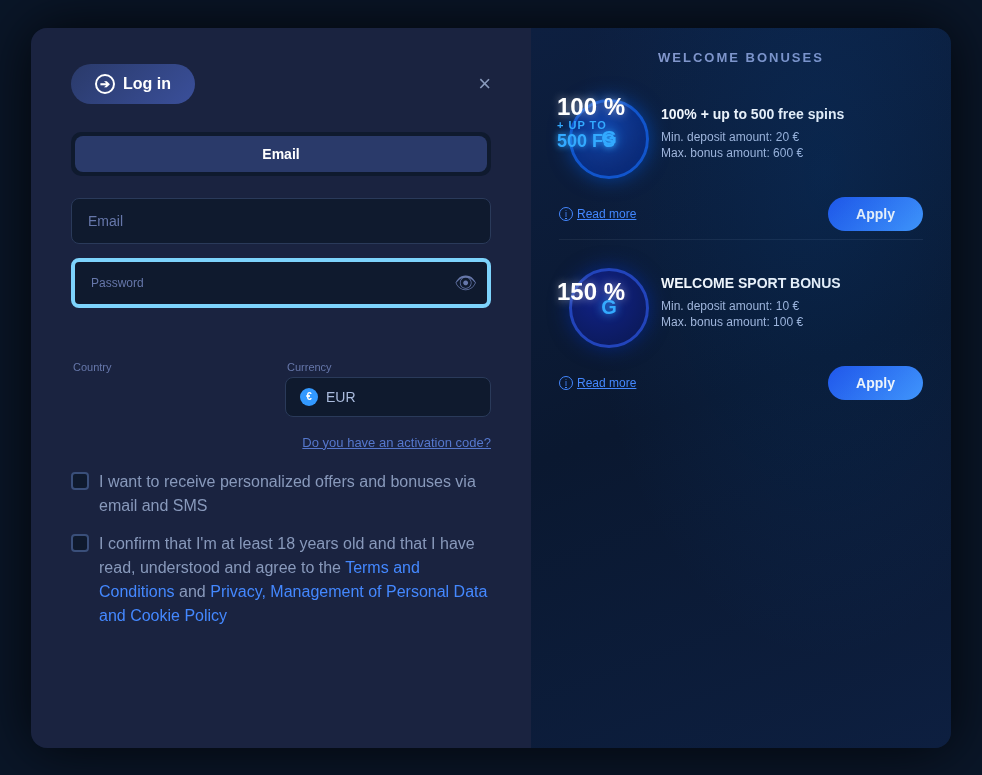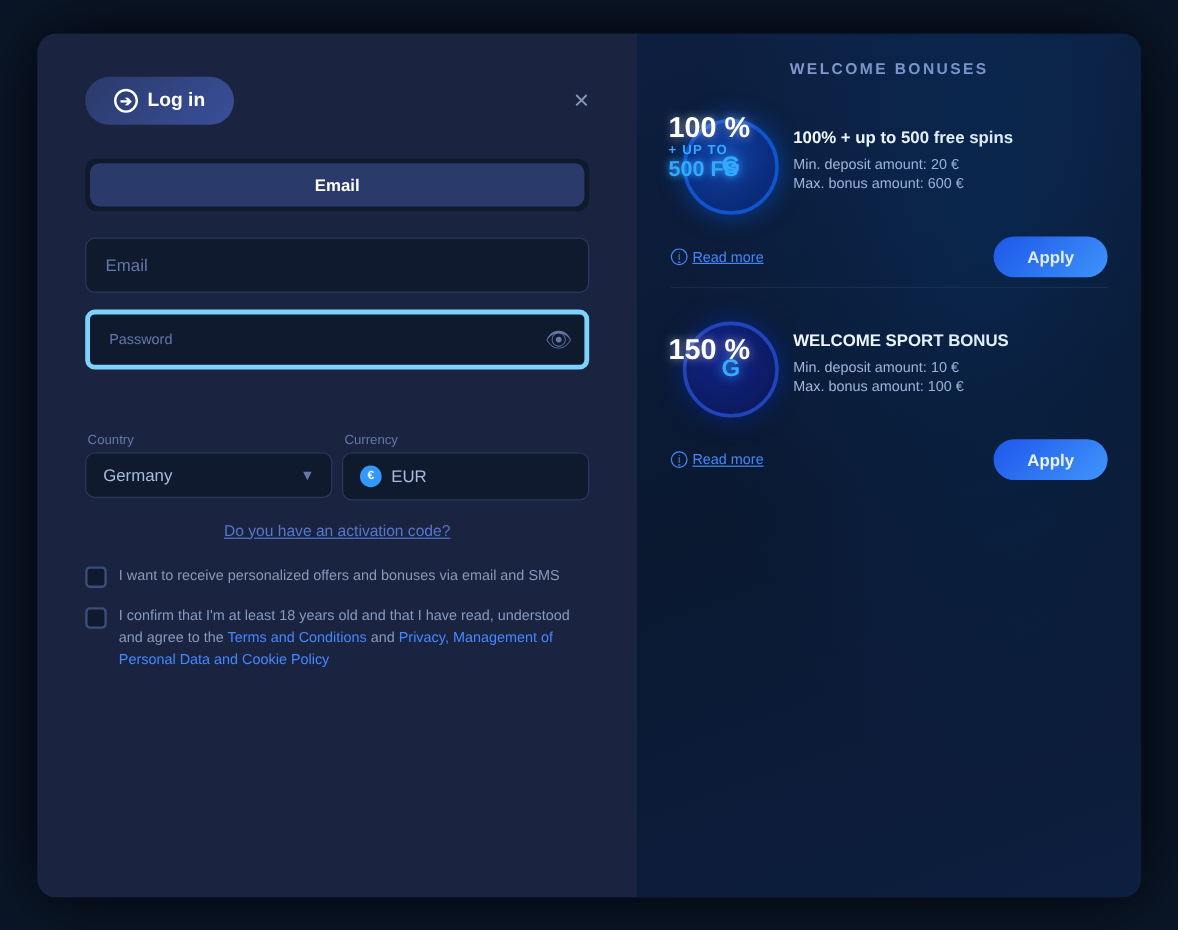--- a/index.html
+++ b/index.html
@@ -219,21 +219,21 @@
       border-radius: 24px;
       padding: 15px 0;
       color: #fff;
       font-size: 16px;
       font-weight: 700;
       cursor: pointer;
       margin-bottom: 14px;
     }
 
     .activation-link {
-      text-align: center;
+      text-align: right;
       color: #5577cc;
       font-size: 13px;
       cursor: pointer;
       text-decoration: underline;
       margin-bottom: 20px;
     }
 
     .checkbox-row {
       display: flex;
       align-items: flex-start;
@@ -246,21 +246,21 @@
       height: 18px;
       min-width: 18px;
       border: 2px solid #3a4f7a;
       border-radius: 4px;
       background: #0f1a2e;
       cursor: pointer;
       margin-top: 2px;
     }
 
     .checkbox-text {
-      font-size: 12px;
+      font-size: 16px;
       color: #8899bb;
       line-height: 1.5;
     }
 
     .link-blue {
       color: #4488ff;
       cursor: pointer;
     }
 
     
@@ -427,24 +427,20 @@
     <input class="input-field" type="text" placeholder="Email" style="">
 
     <div class="password-wrap">
       <input type="password" placeholder="Password" style="">
       <span class="eye-icon">👁︎</span>
     </div>
 
     <div class="selects-row">
       <div class="select-wrap">
         <span class="select-label">Country</span>
-        <div class="custom-select">
-          <span>Germany</span>
-          <span class="chevron-icon">▼</span>
-        </div>
       </div>
       <div class="select-wrap">
         <span class="select-label">Currency</span>
         <div class="currency-select">
           <span class="currency-icon">€</span>
           <span>EUR</span>
         </div>
       </div>
     </div>
 

